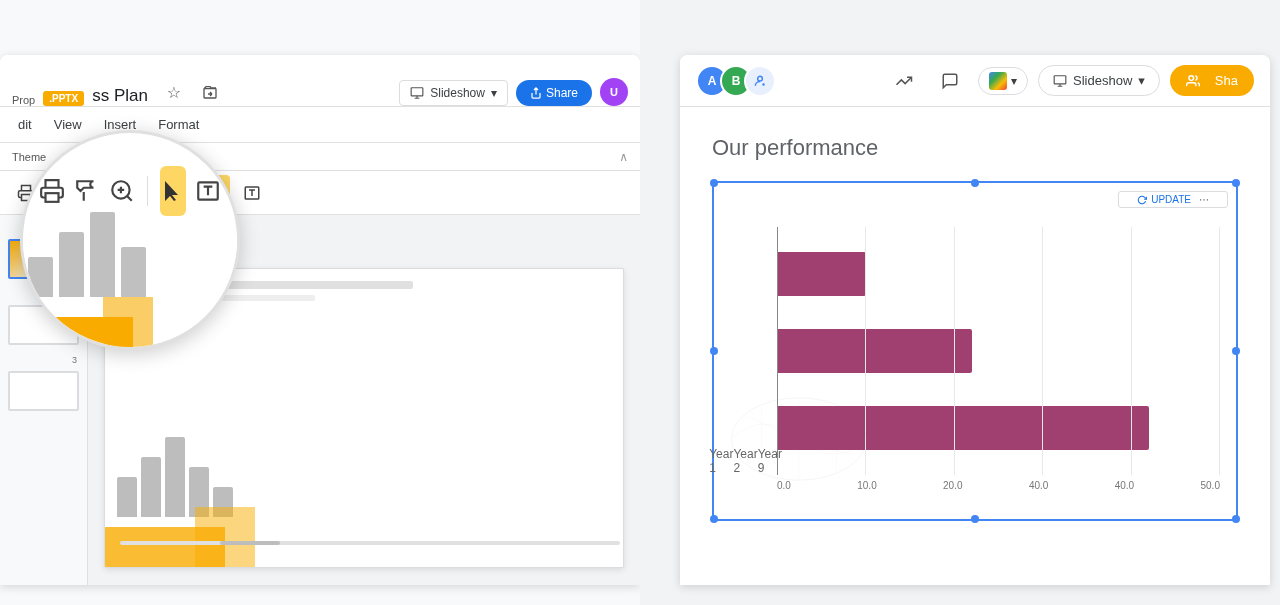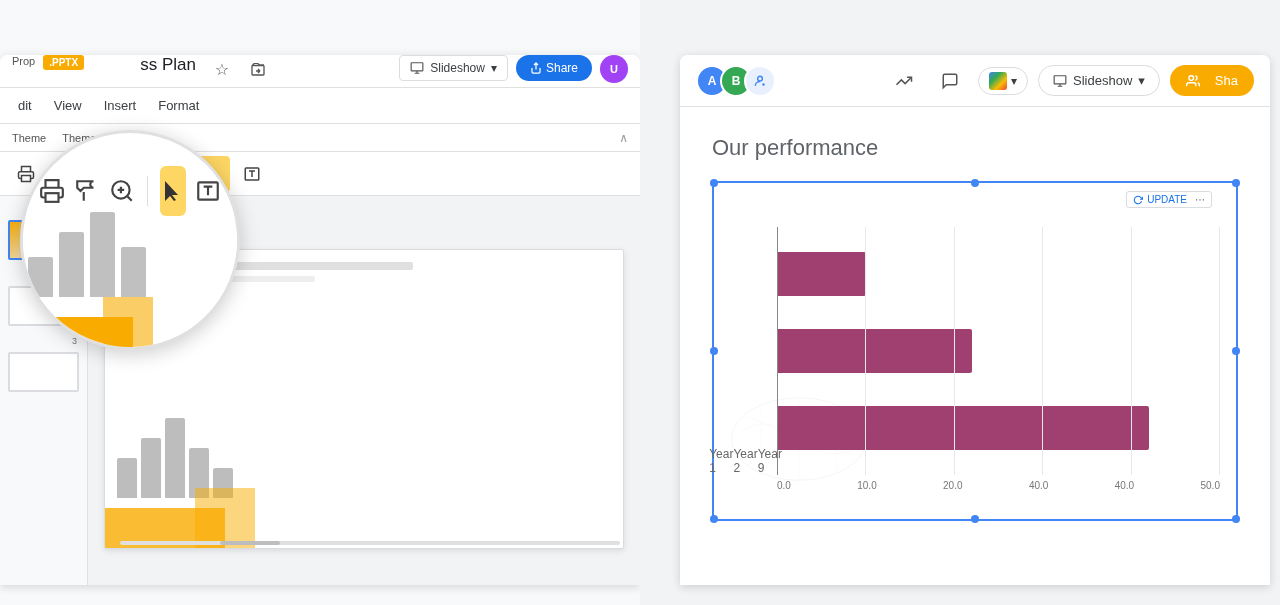--- a/index.html
+++ b/index.html
@@ -41,24 +41,24 @@
       top: 55px;
       width: 640px;
       height: 530px;
       background: #fff;
       border-radius: 8px 8px 0 0;
       box-shadow: 0 2px 10px rgba(0,0,0,0.15);
       overflow: hidden;
     }
 
     .left-titlebar {
-      height: 33px;
-      background: #fff;
-      display: flex;
-      align-items: flex-start;
+      height: 52px;
+      background: #fff;
+      display: flex;
+      align-items: flex-end;
       padding: 0 12px;
       border-bottom: 1px solid #e0e0e0;
       gap: 8px;
     }
 
     .left-app-title {
       font-size: 11px;
       color: #555;
       font-weight: 500;
     }
@@ -70,21 +70,20 @@
       font-weight: 700;
       padding: 2px 6px;
       border-radius: 3px;
     }
 
     .left-title-doc {
       font-size: 17px;
       font-weight: 400;
       color: #202124;
       margin-right: 4px;
-      margin-left: 48px;
     }
 
     .icon-btn {
       width: 28px;
       height: 28px;
       display: flex;
       align-items: center;
       justify-content: center;
       border-radius: 50%;
       cursor: pointer;
@@ -442,31 +441,31 @@
       border-radius: 2px;
       padding: 16px 16px 16px 8px;
       position: relative;
       width: 100%;
       height: 340px;
     }
 
     .chart-update-btn {
       position: absolute;
       top: 8px;
-      right: 24px;
+      right: 8px;
       display: flex;
       align-items: center;
       gap: 4px;
       font-size: 10px;
       color: #1a73e8;
       cursor: pointer;
       background: #fff;
       border: 1px solid #dadce0;
       border-radius: 3px;
-      padding: 2px 6px;
+      padding: 2px 18px;
     }
 
     .bar-row {
       display: flex;
       align-items: center;
       height: 52px;
     }
 
     .bar-fill {
       height: 44px;

